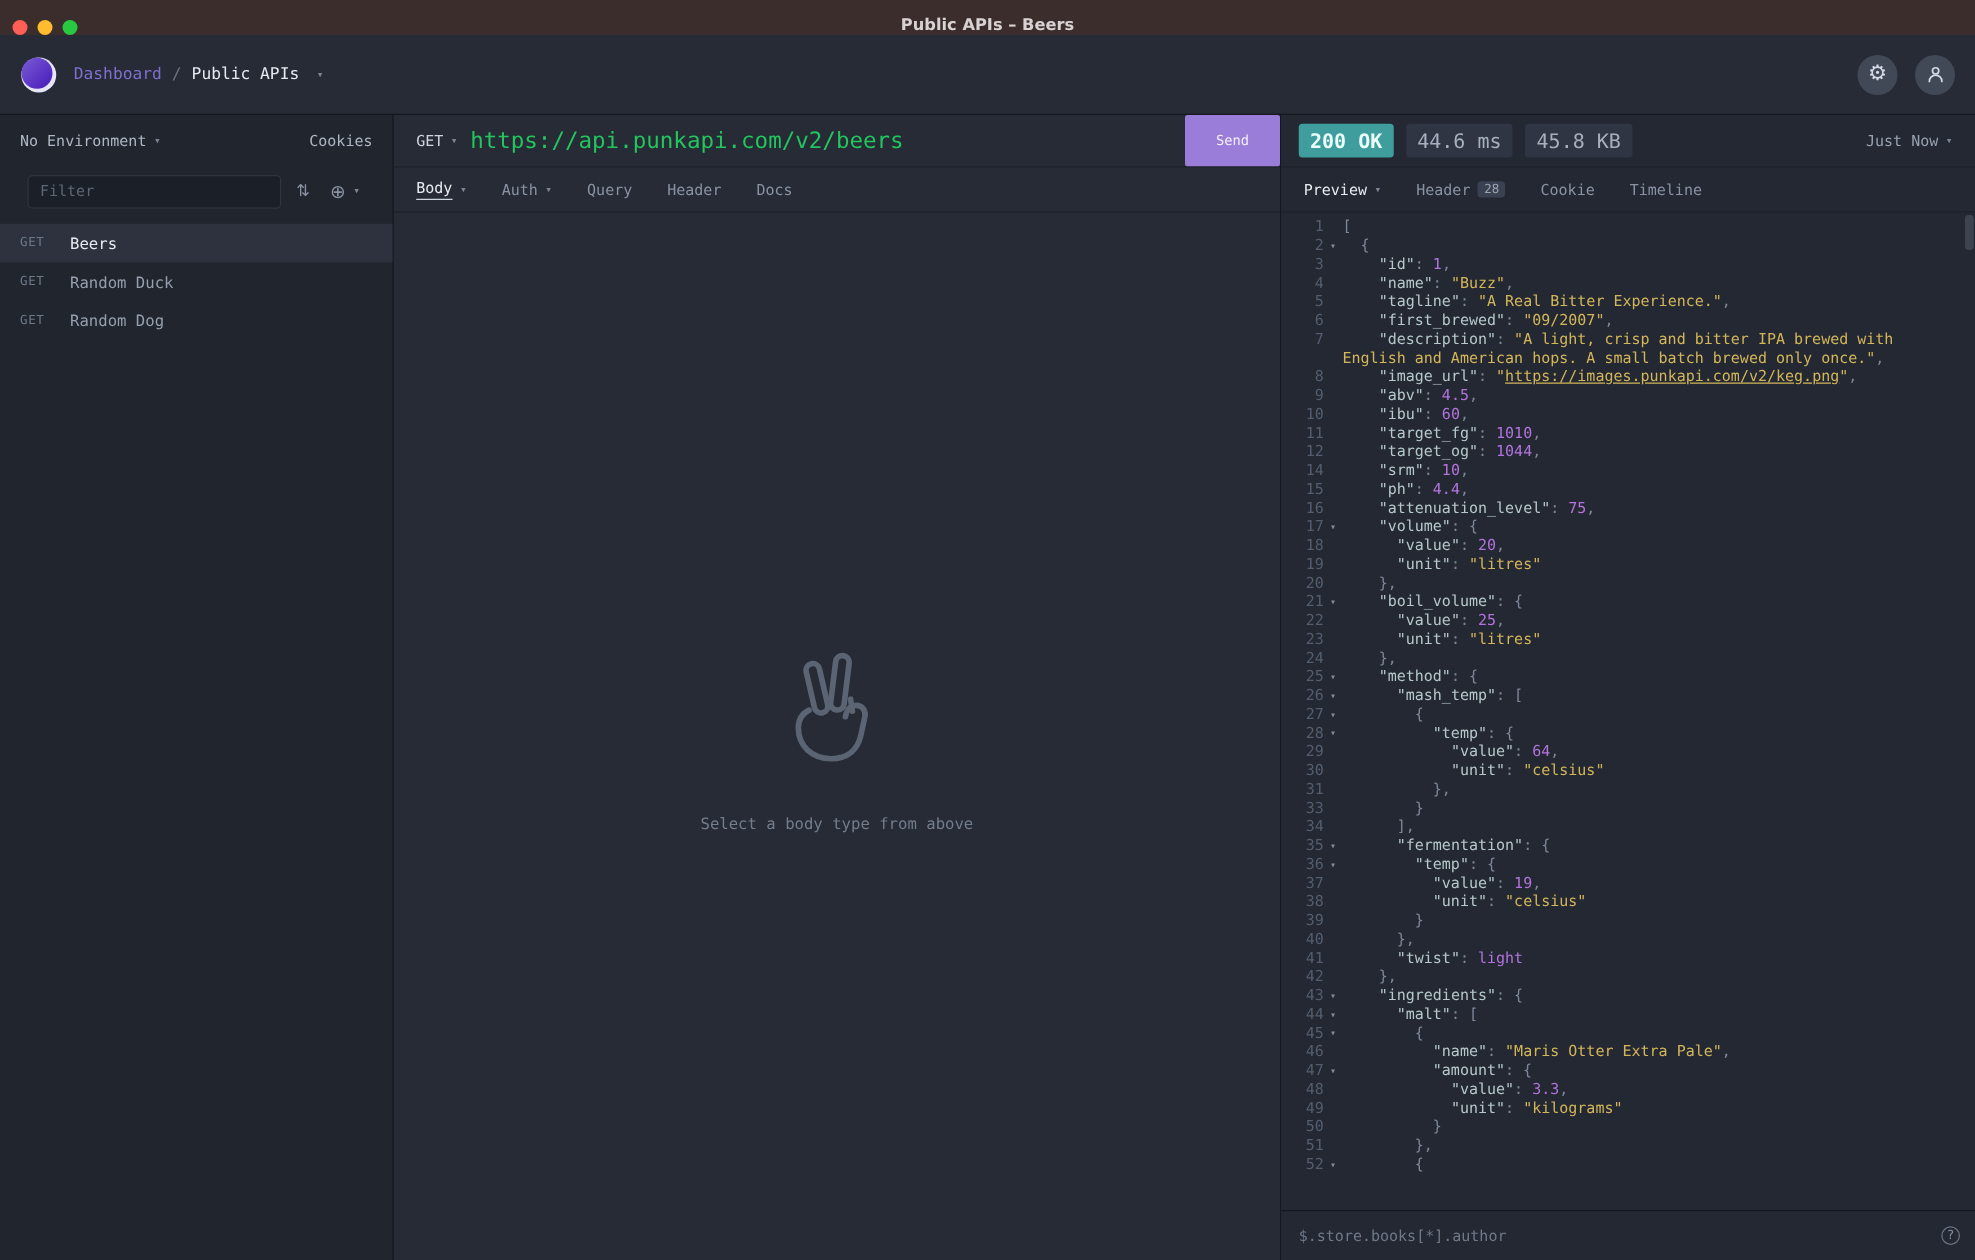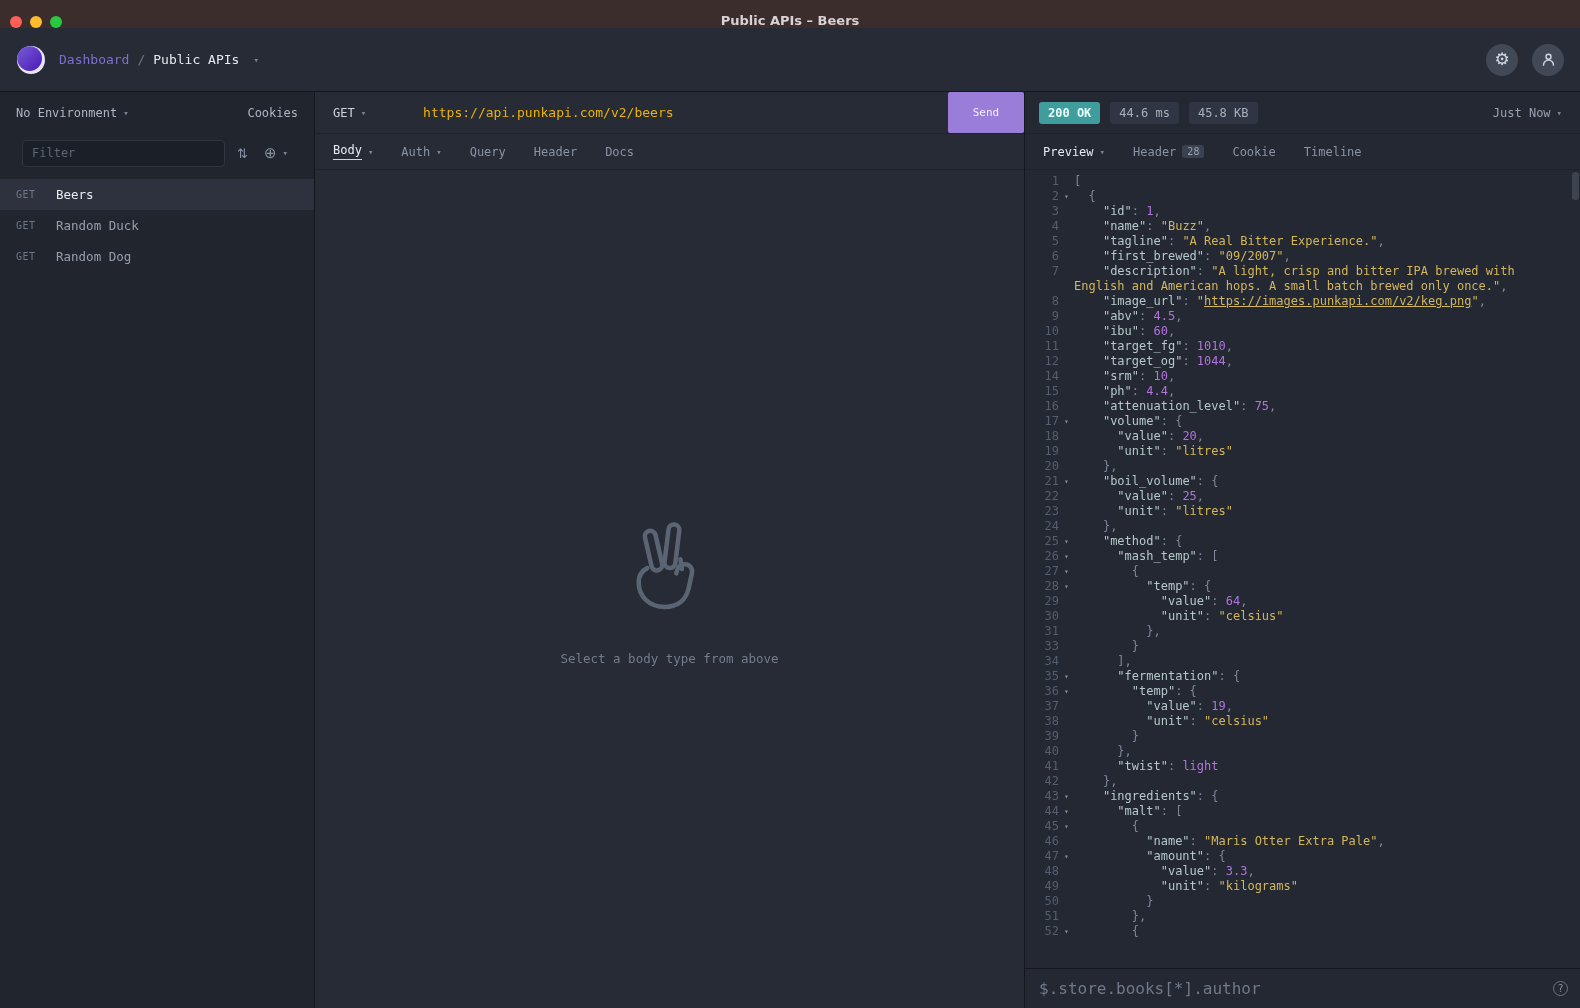--- a/index.html
+++ b/index.html
@@ -71,24 +71,24 @@
   .request-list{margin-top:7px;}
   .req-item{height:31px;display:flex;align-items:center;padding:0 16px;gap:10px;cursor:pointer;}
   .req-item.selected{background:var(--selected);}
   .req-method{font-size:10px;color:#6d7888;width:30px;flex:0 0 30px;letter-spacing:.5px;}
   .req-name{font-size:12.5px;color:#969fae;}
   .req-item.selected .req-name{color:#e8ecf2;}
 
   
   .url-bar{height:42px;flex:0 0 42px;display:flex;align-items:center;border-bottom:1px solid var(--border-soft);}
   .method-selector{display:flex;align-items:center;padding:0 10px 0 18px;font-size:12px;color:#cfd5df;}
-  .url-text{flex:1;font-size:13px;color:#eab308;white-space:nowrap;overflow:hidden;margin-left:47px;}
+  .url-text{flex:1;font-size:18px;color:#22c55e;white-space:nowrap;overflow:hidden;}
   .send-btn{height:100%;width:76px;background:var(--send-button);color:#f3effc;font-size:11px;border-radius:2px;}
   .status-bar{height:42px;flex:0 0 42px;display:flex;align-items:center;padding:0 14px;gap:10px;border-bottom:1px solid var(--border-soft);}
-  .badge{font-size:12px;padding:4px 9px;border-radius:3px;background:var(--badge-bg);color:var(--badge-text);white-space:nowrap;}
+  .badge{font-size:16px;padding:4px 9px;border-radius:3px;background:var(--badge-bg);color:var(--badge-text);white-space:nowrap;}
   .badge.status{background:var(--status-ok-bg);color:#eafffd;font-weight:bold;}
   .freshness{margin-left:auto;display:flex;align-items:center;font-size:12px;color:#98a1b0;padding-right:4px;}
 
   
   .tabs{height:36px;flex:0 0 36px;display:flex;align-items:stretch;border-bottom:1px solid var(--border-soft);padding-left:4px;}
   .tab{display:flex;align-items:center;padding:0 14px;font-size:12px;color:#8a93a3;cursor:pointer;}
   .tab.active{color:#e8ecf2;}
   #request-tabs .tab.active .tab-label{border-bottom:1px solid #cfd5de;padding-bottom:2px;}
   .tab-badge{margin-left:6px;background:#3a4150;color:#9aa3b2;font-size:10px;padding:1px 5px;border-radius:3px;}
 
@@ -103,21 +103,21 @@
   .fold{width:15px;flex:0 0 15px;text-align:center;color:#808a9b;font-size:8px;line-height:15px;}
   .code-text{flex:1;white-space:pre-wrap;overflow-wrap:break-word;padding-right:10px;}
   .tok-p{color:var(--token-punc);}
   .tok-k{color:var(--token-key);}
   .tok-s{color:var(--token-string);}
   .tok-l{color:var(--token-string);text-decoration:underline;}
   .tok-n,.tok-u{color:var(--token-number);}
 
   
   .resp-filter{height:40px;flex:0 0 40px;border-top:1px solid var(--border);display:flex;align-items:center;padding:0 12px 0 14px;background:var(--bg-response);}
-  .resp-filter input{flex:1;background:transparent;border:none;color:#6f7988;font-size:16px;}
+  .resp-filter input{flex:1;background:transparent;border:none;color:#6f7988;font-size:12px;}
   .help-icon{width:15px;height:15px;border:1px solid #6b7483;border-radius:50%;color:#8a93a3;font-size:10px;display:flex;align-items:center;justify-content:center;flex:0 0 auto;}
 
   .scroll-thumb{position:absolute;right:1px;top:80px;width:7px;height:28px;background:#3d4450;border-radius:3px;}
 </style>
 </head>
 <body>
 
 <header class="titlebar">
   <div class="traffic-lights">
     <span class="tl tl-red"></span>

